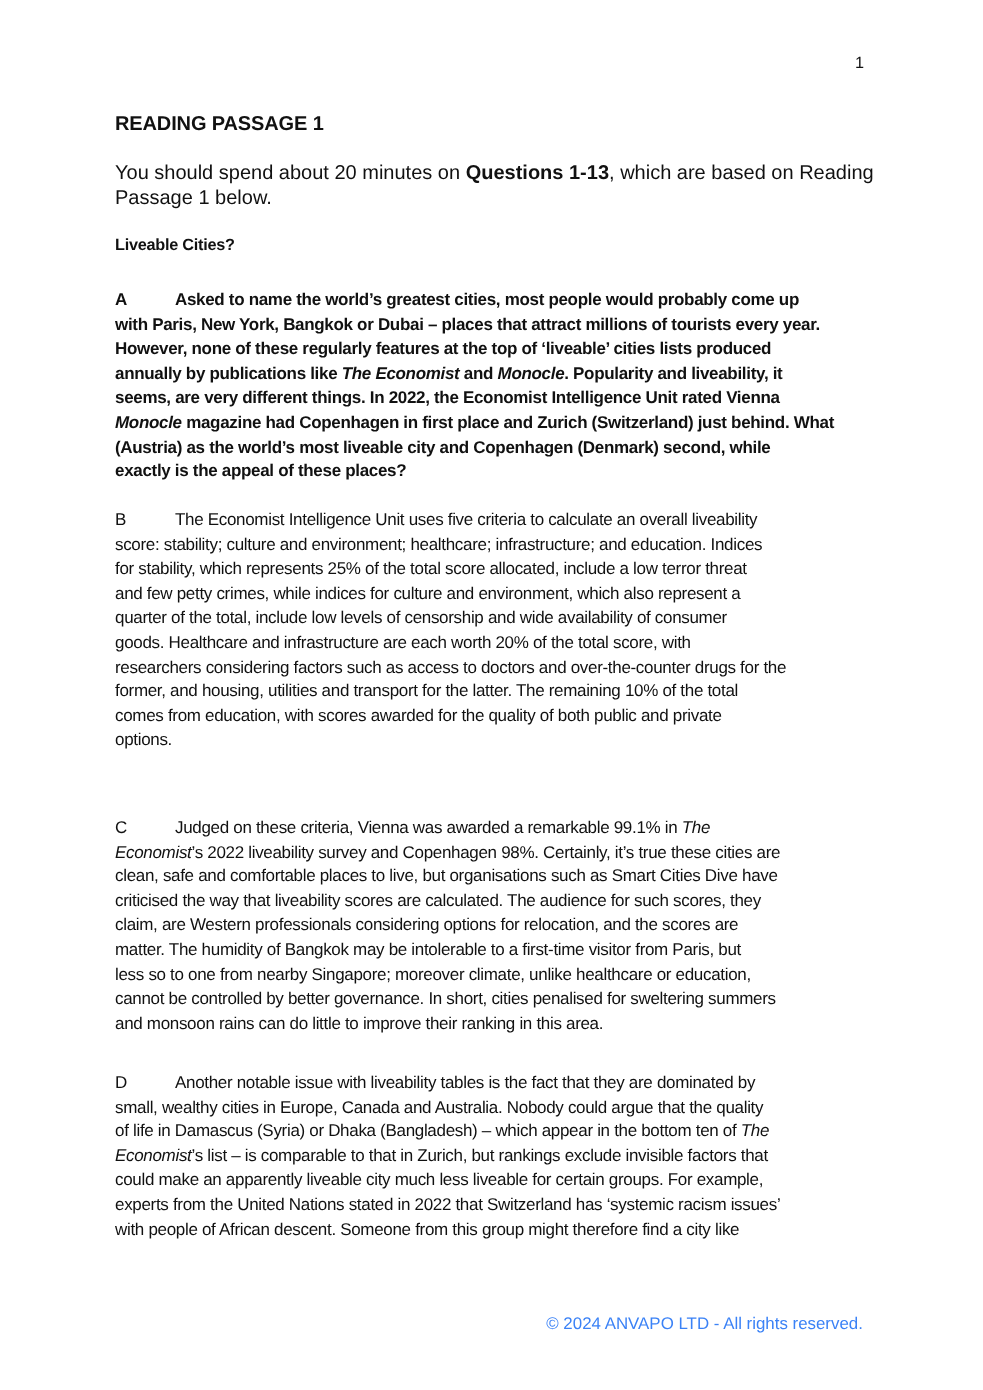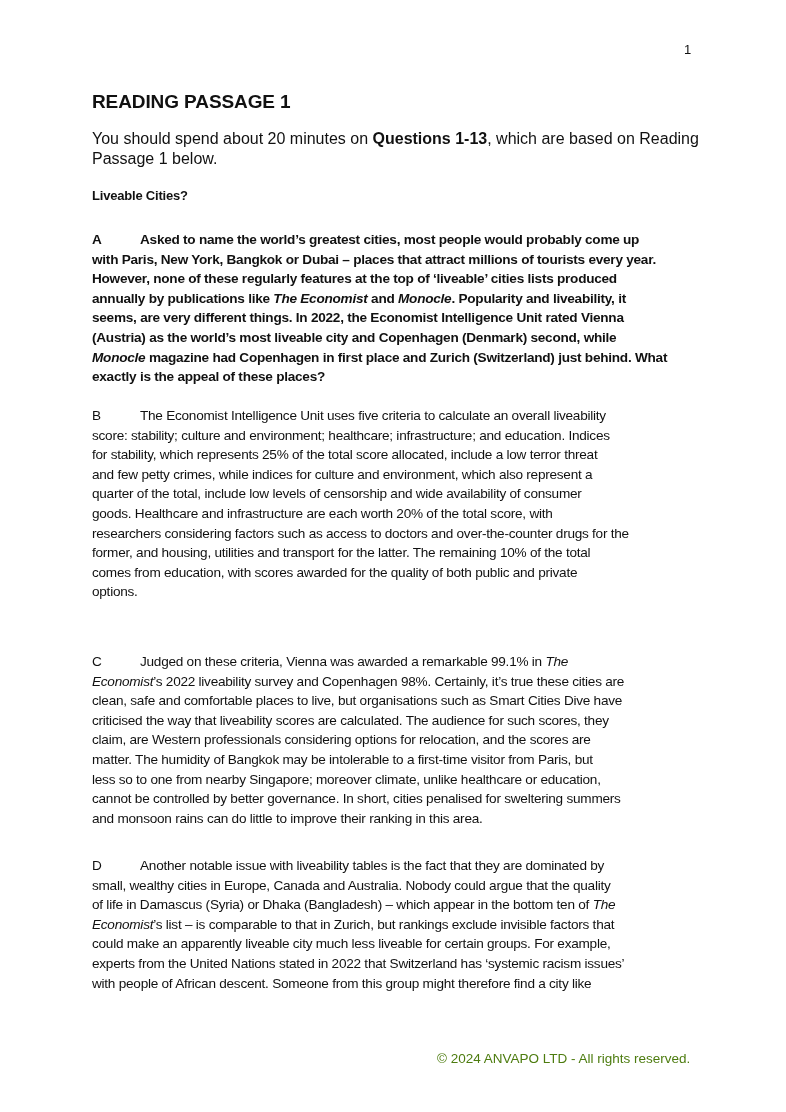--- a/index.html
+++ b/index.html
@@ -1,30 +1,30 @@
 <!DOCTYPE html>
 <html><head>
 <meta charset="utf-8">
 <style>
   html, body { margin: 0; padding: 0; background: #ffffff; }
   body { width: 786px; height: 1112px; position: relative; overflow: hidden;
          font-family: "Liberation Sans", sans-serif; color: #111; }
   .page-number { position: absolute; top: 42px; left: 684px; font-size: 13px; }
   .content { position: absolute; left: 92px; top: 0; width: 610px; }
-  .section-label { position: absolute; top: 91px; font-size: 19px; font-weight: bold; letter-spacing: -0.1px; }
+  .section-label { position: absolute; top: 91px; font-size: 16px; font-weight: bold; letter-spacing: -0.1px; }
   .instr { position: absolute; top: 129px; font-size: 16px; line-height: 19.6px; }
   .title { position: absolute; top: 188px; font-size: 13px; font-weight: bold; letter-spacing: -0.2px; }
   .para { position: absolute; font-size: 13.6px; line-height: 19.6px; letter-spacing: -0.25px; }
   .para .line { display: block; white-space: nowrap; }
   .para .letter { display: inline-block; width: 48px; }
   #para-A { top: 230px; font-weight: bold; }
   #para-B { top: 406px; }
   #para-C { top: 621px; margin-top: 31px; }
   #para-D { top: 856px; }
-  .footer { position: absolute; top: 1051px; left: 437px; font-size: 13.5px; color: #4d7c0f; }
+  .footer { position: absolute; top: 1051px; left: 437px; font-size: 13.5px; color: #3b82f6; }
 </style>
 </head>
 <body>
 
 <div class="page-number">1</div>
 
 <div class="content">
   <div class="section-label">READING PASSAGE 1</div>
 
   <div class="instr">
@@ -33,22 +33,22 @@
   </div>
 
   <div class="title">Liveable Cities?</div>
 
   <div class="para" id="para-A">
       <span class="line"><span class="letter">A</span><span>Asked to name the world’s greatest cities, most people would probably come up</span></span>
       <span class="line"><span>with Paris, New York, Bangkok or Dubai – places that attract millions of tourists every year.</span></span>
       <span class="line"><span>However, none of these regularly features at the top of ‘liveable’ cities lists produced</span></span>
       <span class="line"><span>annually by publications like <i>The Economist</i> and <i>Monocle</i>. Popularity and liveability, it</span></span>
       <span class="line"><span>seems, are very different things. In 2022, the Economist Intelligence Unit rated Vienna</span></span>
+      <span class="line"><span><i>Monocle</i> magazine had Copenhagen in first place and Zurich (Switzerland) just behind. What</span></span>
       <span class="line"><span>(Austria) as the world’s most liveable city and Copenhagen (Denmark) second, while</span></span>
-      <span class="line"><span><i>Monocle</i> magazine had Copenhagen in first place and Zurich (Switzerland) just behind. What</span></span>
       <span class="line"><span>exactly is the appeal of these places?</span></span>
     </div>
   <div class="para" id="para-B">
       <span class="line"><span class="letter">B</span><span>The Economist Intelligence Unit uses five criteria to calculate an overall liveability</span></span>
       <span class="line"><span>score: stability; culture and environment; healthcare; infrastructure; and education. Indices</span></span>
       <span class="line"><span>for stability, which represents 25% of the total score allocated, include a low terror threat</span></span>
       <span class="line"><span>and few petty crimes, while indices for culture and environment, which also represent a</span></span>
       <span class="line"><span>quarter of the total, include low levels of censorship and wide availability of consumer</span></span>
       <span class="line"><span>goods. Healthcare and infrastructure are each worth 20% of the total score, with</span></span>
       <span class="line"><span>researchers considering factors such as access to doctors and over-the-counter drugs for the</span></span>

